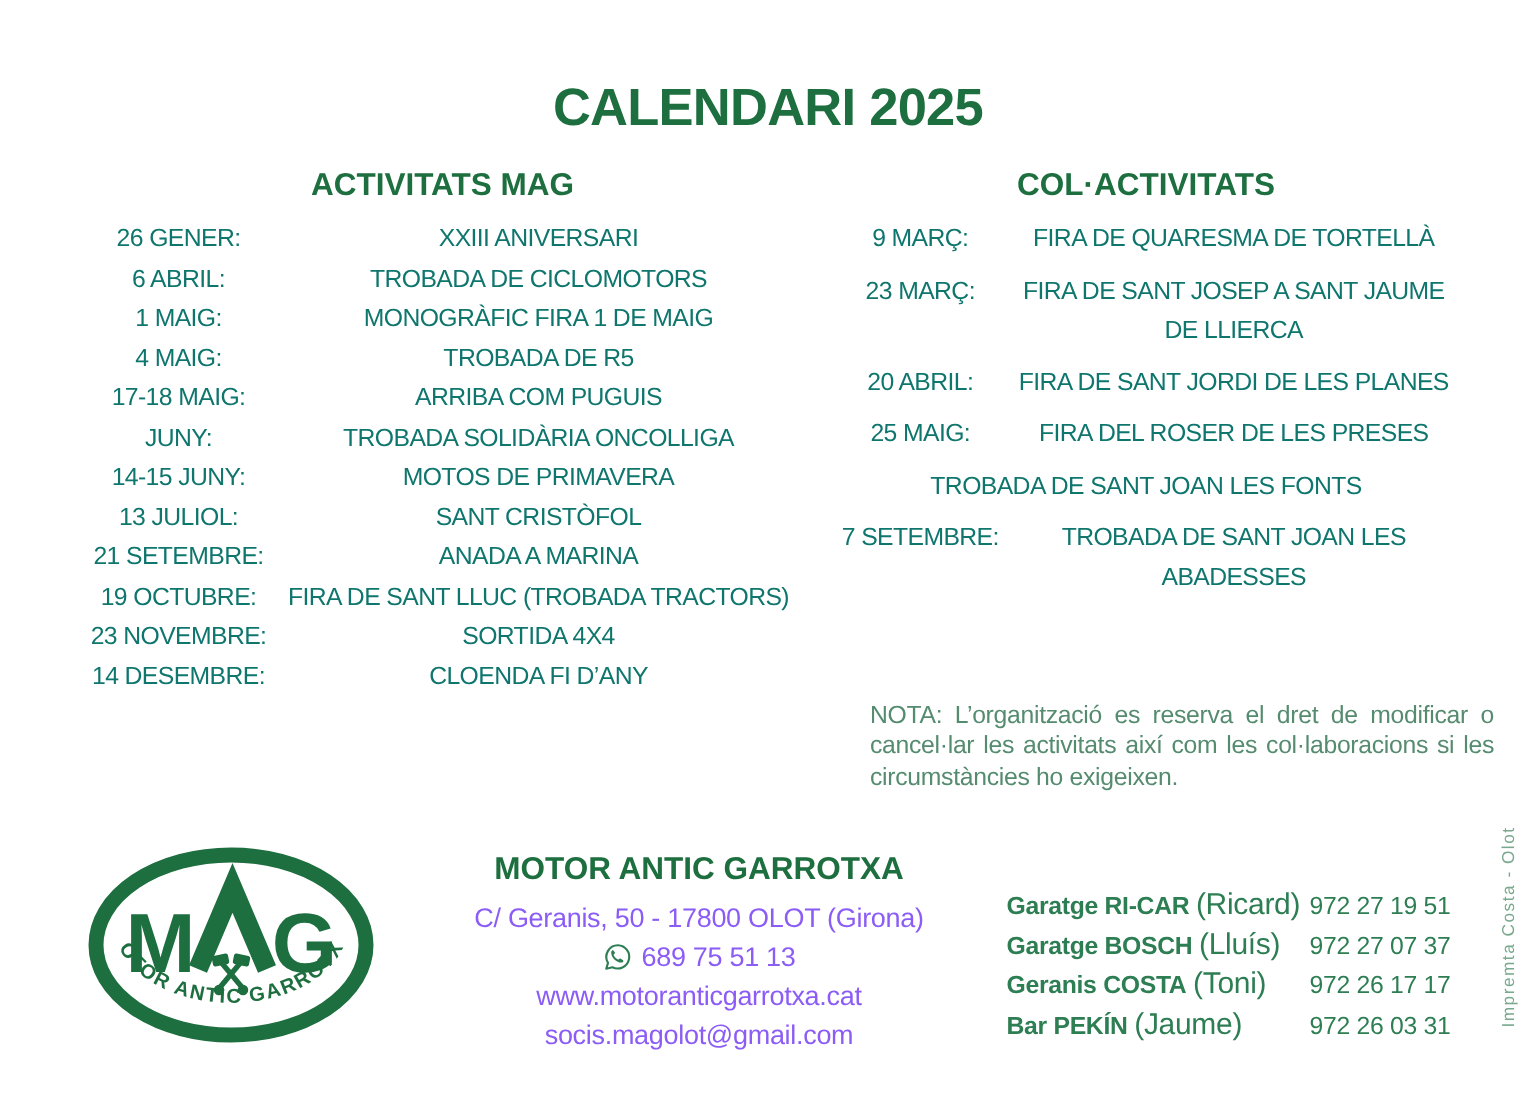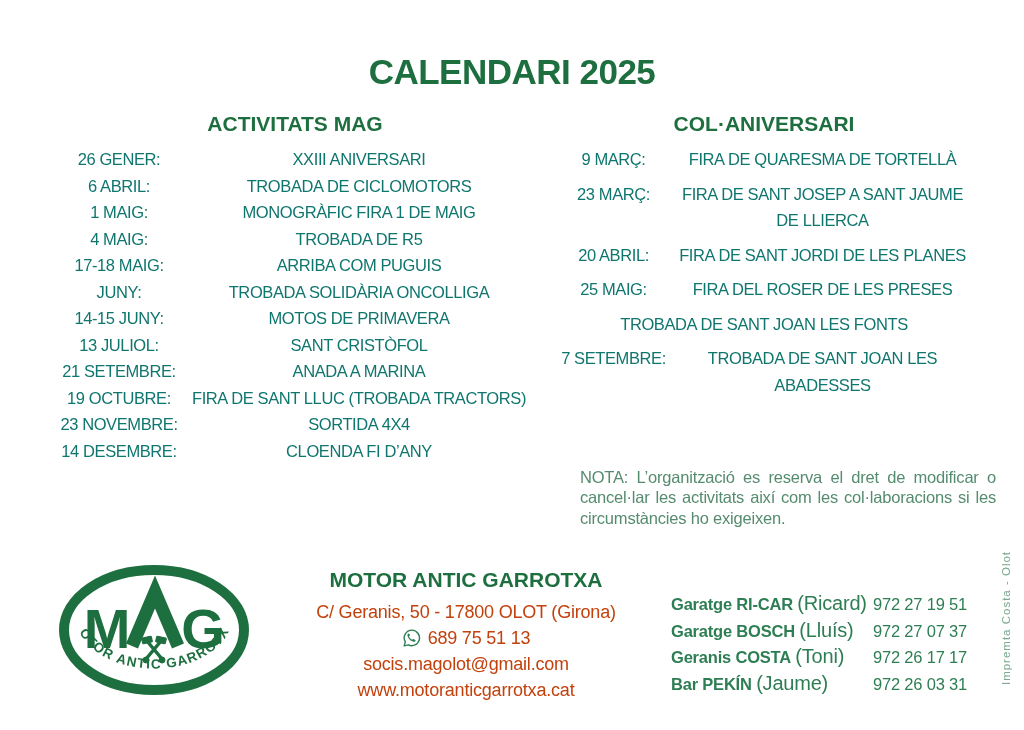--- a/index.html
+++ b/index.html
@@ -24,21 +24,21 @@
   .section-collab .event-row{margin-bottom:8px;}
   .event-desc{flex:1;}
   .nota{
     position:absolute;left:555px;top:450px;width:416px;
     font-size:16.5px;line-height:20.5px;color:#558b6f;text-align:justify;letter-spacing:-0.2px;margin-left:25px;
   }
   
   .logo{position:absolute;left:56px;top:563px;width:196px;height:134px;}
   .org-block{position:absolute;left:288px;top:568px;width:356px;text-align:center;}
   .org-name{font-size:21px;font-weight:700;color:#1e6f3f;letter-spacing:0px;margin:0 0 7px 0;}
-  .org-line{font-size:18px;line-height:26px;color:#c2410c;letter-spacing:-0.2px;}
+  .org-line{font-size:18px;line-height:26px;color:#8b5cf6;letter-spacing:-0.2px;}
   .phone-line{display:flex;align-items:center;justify-content:center;gap:6px;}
   .wa-icon{width:20px;height:20px;display:inline-block;}
   .contacts{position:absolute;left:671px;top:591px;width:296px;}
   .contact-row{display:flex;justify-content:space-between;align-items:baseline;font-size:16.5px;line-height:25.5px;color:#2e7e54;letter-spacing:-0.2px;}
   .contact-name{font-weight:700;}
   .contact-person{font-weight:400;font-size:20px;}
   .contact-phone{font-weight:400;}
   .printer-credit{
     position:absolute;left:922px;top:611px;width:170px;height:14px;
     transform:rotate(-90deg);transform-origin:center center;
@@ -100,21 +100,21 @@
           <span class="event-desc">SORTIDA 4X4</span>
         </div>
       <div class="event-row">
           <span class="event-date">14 DESEMBRE:</span>
           <span class="event-desc">CLOENDA FI D’ANY</span>
         </div>
     </div>
   </div>
 
   <div class="section section-collab">
-    <h2 class="section-title">COL·ANIVERSARI</h2>
+    <h2 class="section-title">COL·ACTIVITATS</h2>
     <div>
       <div class="event-row">
           <span class="event-date">9 MARÇ:</span>
           <span class="event-desc">FIRA DE QUARESMA DE TORTELLÀ</span>
         </div>
       <div class="event-row">
           <span class="event-date">23 MARÇ:</span>
           <span class="event-desc">FIRA DE SANT JOSEP A SANT JAUME DE LLIERCA</span>
         </div>
       <div class="event-row">
@@ -162,22 +162,22 @@
   <div class="org-block">
     <div class="org-name">MOTOR ANTIC GARROTXA</div>
     <div class="org-line">C/ Geranis, 50 - 17800 OLOT (Girona)</div>
     <div class="org-line phone-line">
       <svg class="wa-icon" viewBox="0 0 24 24">
         <path d="M12 2.6a9.3 9.3 0 0 0-8 14.1L2.6 21.4l4.9-1.2A9.3 9.3 0 1 0 12 2.6z" fill="none" stroke="#2e7e54" stroke-width="1.7" stroke-linejoin="round"></path>
         <path d="M8.7 7.2c-.6-1-1.9-.5-2.1.7-.3 1.7.7 4.2 2.5 6 1.8 1.8 4.3 2.8 6 2.5 1.2-.2 1.7-1.5.7-2.1l-1.7-1c-.6-.4-1.2.1-1.6.6-.3.5-2.5-1-3.5-2.5-.5-.7-.7-1.3-.2-1.6.6-.4 1-1 .6-1.6z" fill="#2e7e54"></path>
       </svg>
       <span>689 75 51 13</span>
     </div>
+    <div class="org-line">www.motoranticgarrotxa.cat</div>
     <div class="org-line">socis.magolot@gmail.com</div>
-    <div class="org-line">www.motoranticgarrotxa.cat</div>
   </div>
 
   <div class="contacts">
     <div class="contact-row">
       <span><span class="contact-name">Garatge RI-CAR</span> <span class="contact-person">(Ricard)</span></span>
       <span class="contact-phone">972 27 19 51</span>
     </div>
     <div class="contact-row">
       <span><span class="contact-name">Garatge BOSCH</span> <span class="contact-person">(Lluís)</span></span>
       <span class="contact-phone">972 27 07 37</span>

